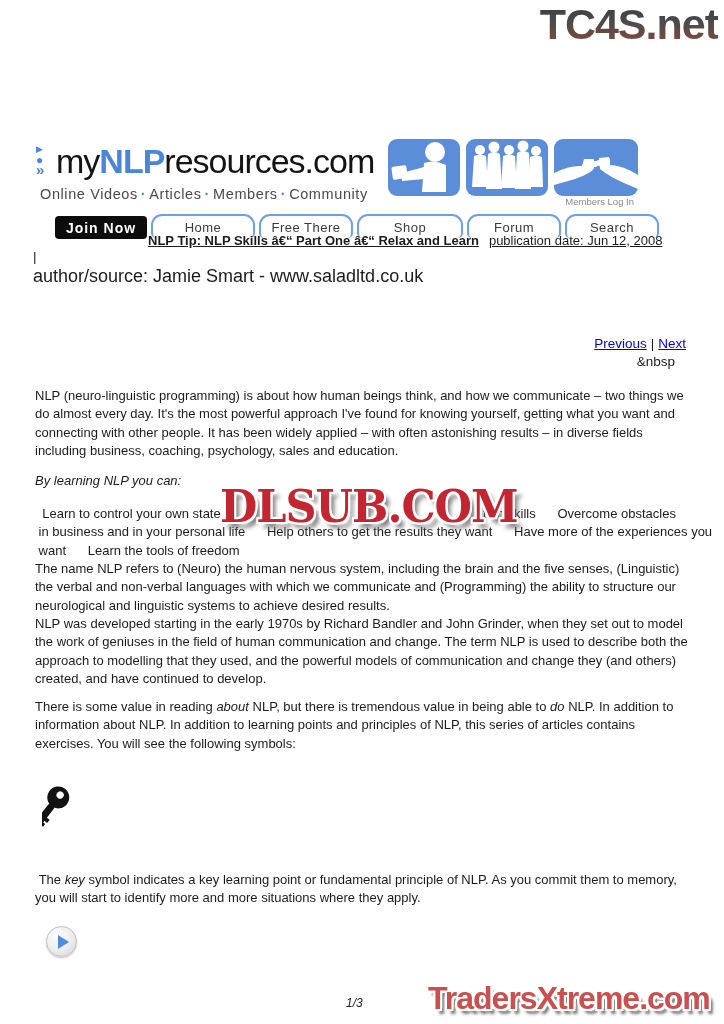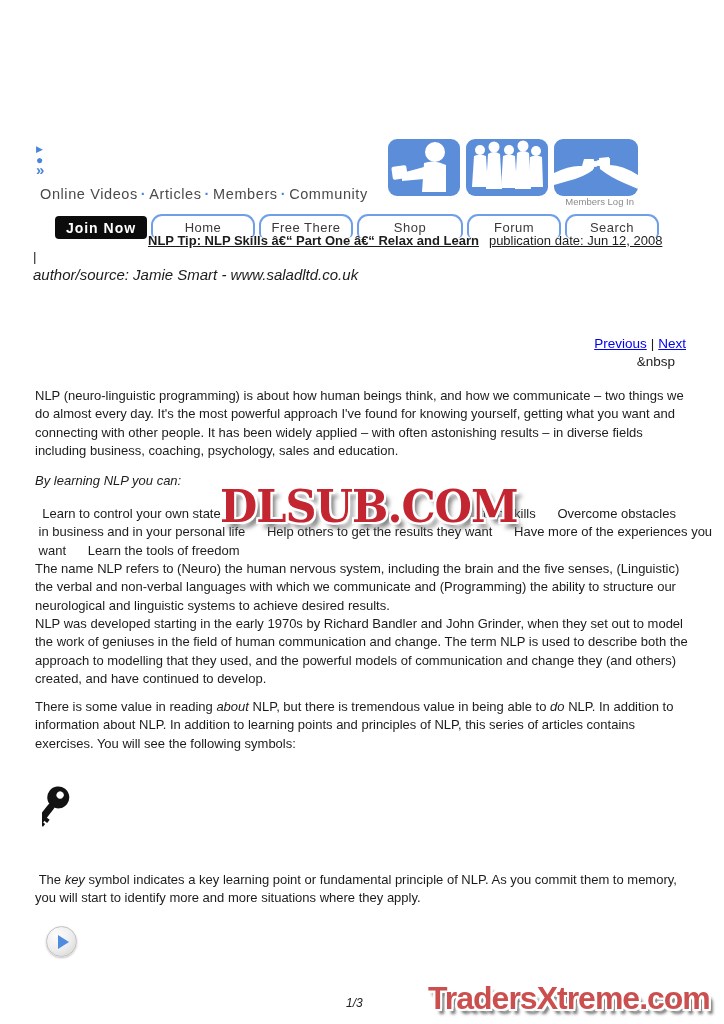--- a/index.html
+++ b/index.html
@@ -52,21 +52,21 @@
     background:#fff;color:#3a3a3a;font-size:13px;letter-spacing:.5px;
     display:flex;align-items:flex-start;justify-content:center;padding-top:4px;cursor:pointer;
     box-sizing:border-box;}
   .tab-home{width:104px;}.tab-free{width:94px;}.tab-shop{width:106px;}.tab-forum{width:94px;}.tab-search{width:94px;}
 
   
   .title-line{position:absolute;left:148px;top:233px;z-index:5;font-size:13px;white-space:nowrap;text-decoration:underline;}
   .title-line b{font-weight:bold;}
   .title-line .pub{font-weight:normal;padding-left:10px;}
   .pipe-line{position:absolute;left:33px;top:249px;font-size:13.5px;}
-  .author-line{position:absolute;left:33px;top:266px;font-size:15px;font-style:italic;}
+  .author-line{position:absolute;left:33px;top:266px;font-size:18px;}
 
   .pager{position:absolute;left:35px;top:336px;width:651px;text-align:right;font-size:13.5px;}
   .pager a{color:#0000ee;text-decoration:underline;cursor:pointer;}
   .pager .sep{color:#1c1c1c;padding:0 4px;}
   .nbsp-line{position:absolute;left:35px;top:354px;width:640px;text-align:right;font-size:13.5px;}
 
   
   .bodytext{position:absolute;left:35px;width:656px;font-size:13px;line-height:18.3px;
     color:#1c1c1c;margin:0;white-space:pre-wrap;}
   #p1{top:387px;} #p2{top:472px;font-style:italic;} #benefits{top:505px;white-space:pre;}
@@ -82,28 +82,30 @@
   .play-btn .tri{width:0;height:0;border-left:11px solid #4f8ce0;border-top:7px solid transparent;
     border-bottom:7px solid transparent;margin-left:3px;}
 
   .page-indicator{position:absolute;left:346px;top:996px;font-size:12px;font-style:italic;color:#222;}
 </style>
 </head>
 <body>
 
 <div class="page">
 
+  <div class="wm-tc4s">TC4S.net</div>
 
   <div class="logo-block">
     <div class="logo-row">
       <span class="logo-icon">
         <span class="g1">▶</span>
         <span class="g2">●</span>
         <span class="g3">»</span>
       </span>
+      <span class="logo-text"><span>my</span><span class="accent">NLP</span><span>resources.com</span></span>
     </div>
     <div class="logo-tagline"><span>Online Videos</span><span class="sep">·</span><span>Articles</span><span class="sep">·</span><span>Members</span><span class="sep">·</span><span>Community</span></div>
   </div>
 
   <div class="tiles">
     <div class="tile">
       <svg width="72" height="53" viewBox="0 0 72 53">
         <circle cx="47" cy="13" r="10" fill="#fff"></circle>
         <path d="M36 24 Q47 20 58 26 L58 53 L34 53 Z" fill="#fff"></path>
         <path d="M36 28 L14 34 L14 42 L36 40 Z" fill="#fff"></path>

